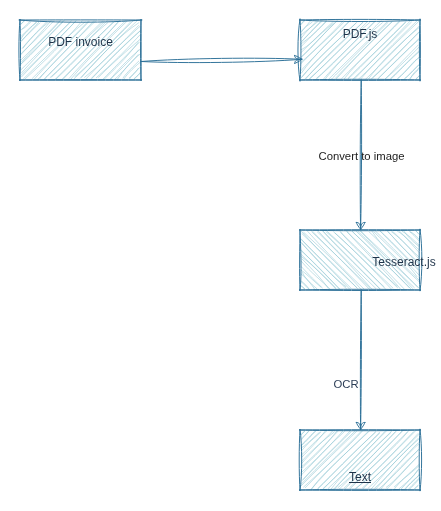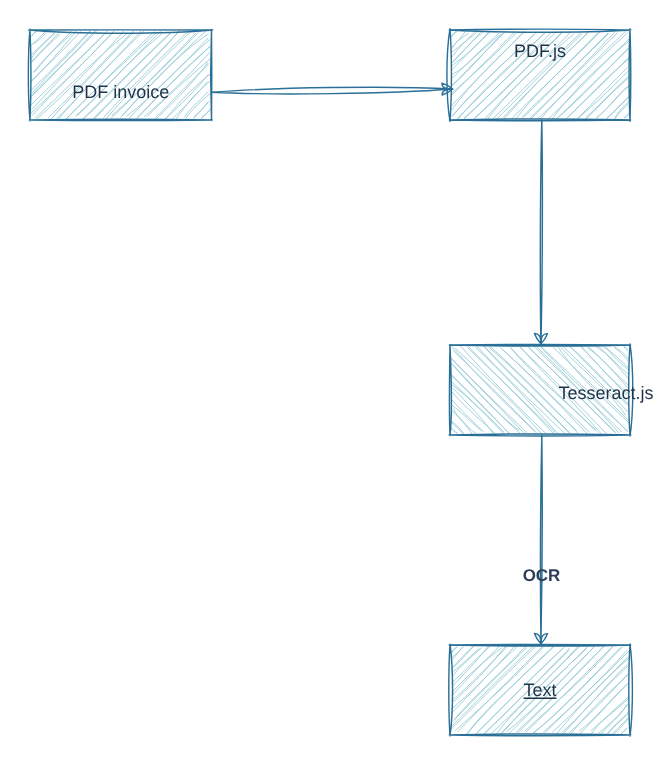--- a/index.html
+++ b/index.html
@@ -71,18 +71,19 @@
     <g>
       <path d="M361.20 80.00 C360.17 118.79, 359.89 190.40, 360.60 229.20 M361.20 80.00 C361.91 118.80, 361.63 190.41, 360.60 229.20" stroke="#2a6f97" stroke-width="0.95" fill="none" stroke-linecap="round"></path>
       <path d="M364.98 222.42 C361.93 222.27, 360.71 224.30, 360.60 229.20 M364.98 222.42 C364.63 223.37, 363.31 226.35, 360.60 229.20 M356.28 222.38 C359.32 222.26, 360.53 224.30, 360.60 229.20 M356.28 222.38 C356.62 223.34, 357.91 226.33, 360.60 229.20 " stroke="#2a6f97" stroke-width="0.95" fill="none" stroke-linecap="round"></path>
     </g>
     <g>
       <path d="M361.20 290.00 C360.44 326.19, 360.15 393.01, 360.60 429.20 M361.20 290.00 C361.65 326.19, 361.36 393.01, 360.60 429.20" stroke="#2a6f97" stroke-width="0.95" fill="none" stroke-linecap="round"></path>
       <path d="M364.98 422.42 C361.93 422.27, 360.71 424.30, 360.60 429.20 M364.98 422.42 C364.63 423.37, 363.31 426.36, 360.60 429.20 M356.28 422.38 C359.32 422.26, 360.53 424.30, 360.60 429.20 M356.28 422.38 C356.62 423.33, 357.92 426.33, 360.60 429.20 " stroke="#2a6f97" stroke-width="0.95" fill="none" stroke-linecap="round"></path>
     </g>
   </svg>
 <div id="labels">
-    <div class="node-label" style="left: 80.5px; top: 61px;">PDF invoice</div>
+    <div class="node-label" style="left: 80.5px; top: 42px;">PDF invoice</div>
     <div class="node-label" style="left: 360px; top: 34px;">PDF.js</div>
     <div class="node-label" style="left: 360px; top: 261.5px; margin-left: 44px;">Tesseract.js</div>
-    <div class="node-label" style="left: 360px; top: 460px; text-decoration: underline;">Text</div>
-    <div class="edge-label" style="left: 361px; color: rgb(44, 62, 87); top: 385px; font-weight: bold;">OCR</div>
+    <div class="node-label" style="left: 360px; top: 477px; text-decoration: underline;">Text</div>
+    <div class="edge-label" style="left: 361.5px; color: rgb(27, 27, 27); top: 157px;">Convert to image</div>
+    <div class="edge-label" style="left: 346px; color: rgb(44, 62, 87); top: 385px;">OCR</div>
   </div>
 
 </body></html>

